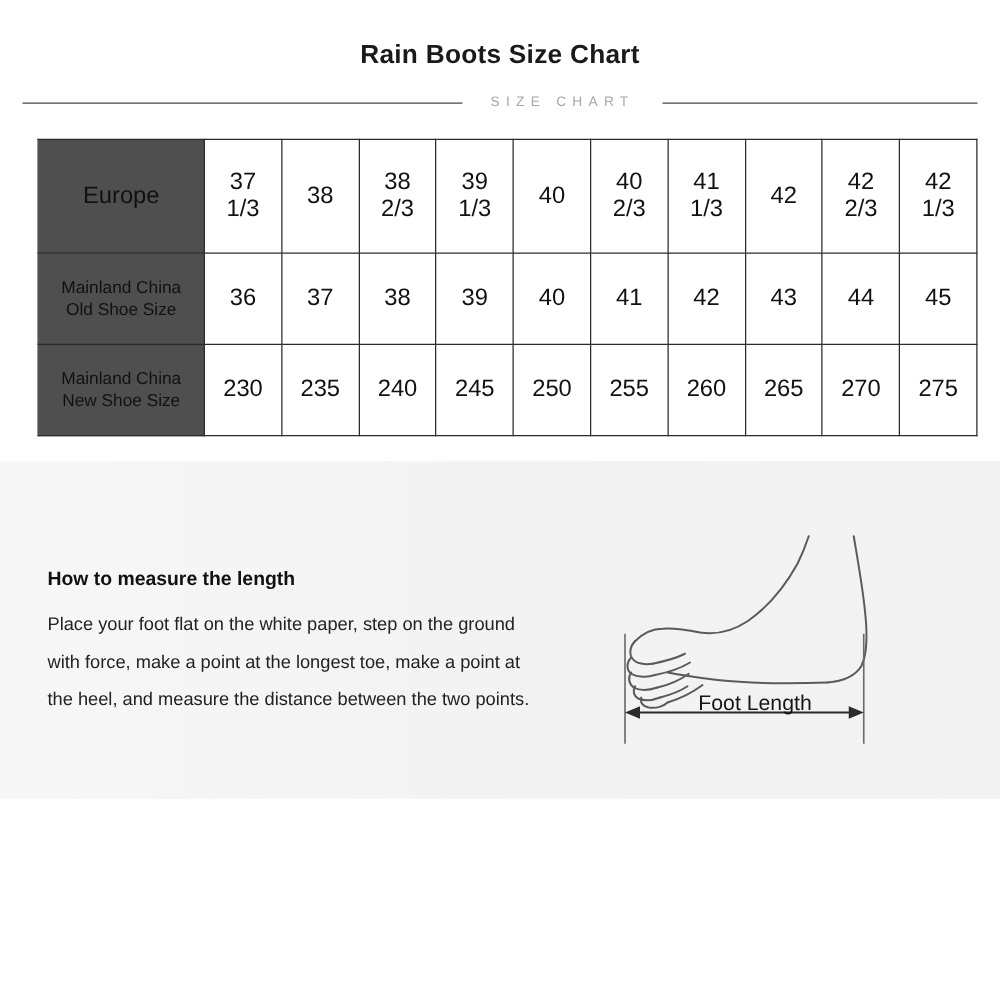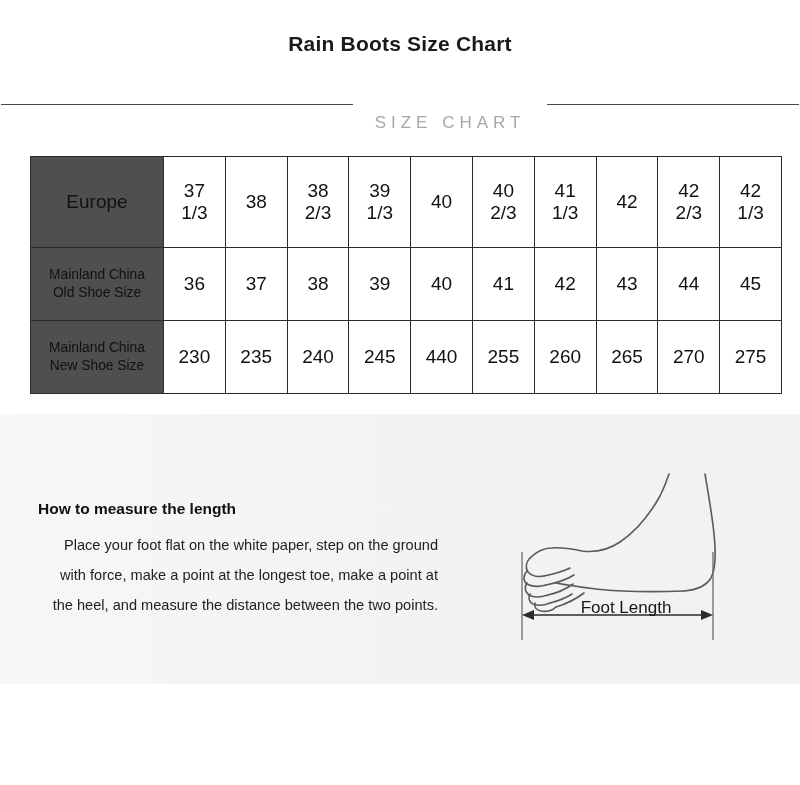--- a/index.html
+++ b/index.html
@@ -34,26 +34,25 @@
     margin-top: 20px;
     padding: 0 32px;
   }
   .rule {
     height: 1px;
     background: #4a4a4a;
   }
   .rule-left  { flex: 0 0 352px; }
   .rule-right { flex: 0 0 252px; }
   .subtitle-text {
-    font-size: 17px;
+    font-size: 11px;
     letter-spacing: 5px;
     color: #a8a8a8;
     padding: 0 22px;
     white-space: nowrap;
-    margin-top: 37px;
   }
 
   
   .table-wrap {
     margin: 23px auto 0 auto;
     width: 740px;
   }
   table.size-table {
     border-collapse: collapse;
     table-layout: fixed;
@@ -107,25 +106,24 @@
     font-size: 15.5px;
     font-weight: bold;
     color: #111111;
     margin: 0 0 12px 0;
   }
   .howto-body {
     font-size: 14.6px;
     color: #222222;
     line-height: 2.07;
     margin: 0;
-    text-align: right;
   }
   .diagram {
     position: absolute;
-    left: 500px;
+    left: 478px;
     top: 38px;
     width: 280px;
     height: 200px;
   }
   .diagram svg { display: block; }
   .foot-label {
     position: absolute;
     left: 0;
     top: 146px;
     width: 252px;
@@ -182,21 +180,21 @@
 
       <tr class="r3">
         <td class="row-label small">
           <span>Mainland China</span><br>
           <span>New Shoe Size</span>
         </td>
         <td class="val">230</td>
         <td class="val">235</td>
         <td class="val">240</td>
         <td class="val">245</td>
-        <td class="val">440</td>
+        <td class="val">250</td>
         <td class="val">255</td>
         <td class="val">260</td>
         <td class="val">265</td>
         <td class="val">270</td>
         <td class="val">275</td>
       </tr>
 
     </tbody>
   </table>
 </div>

